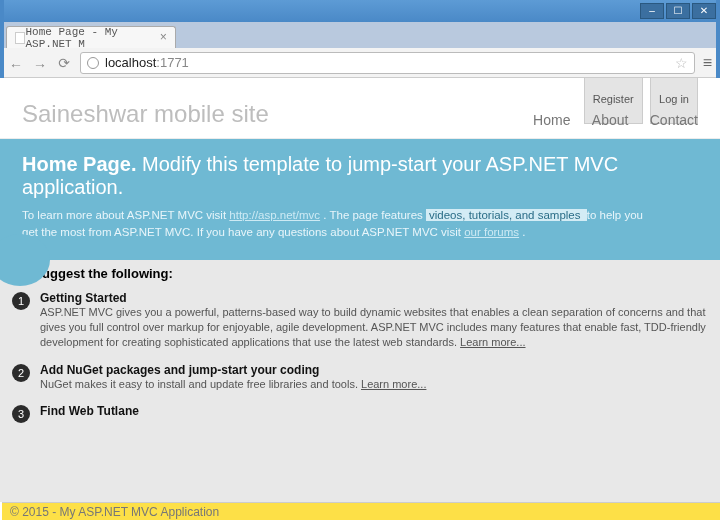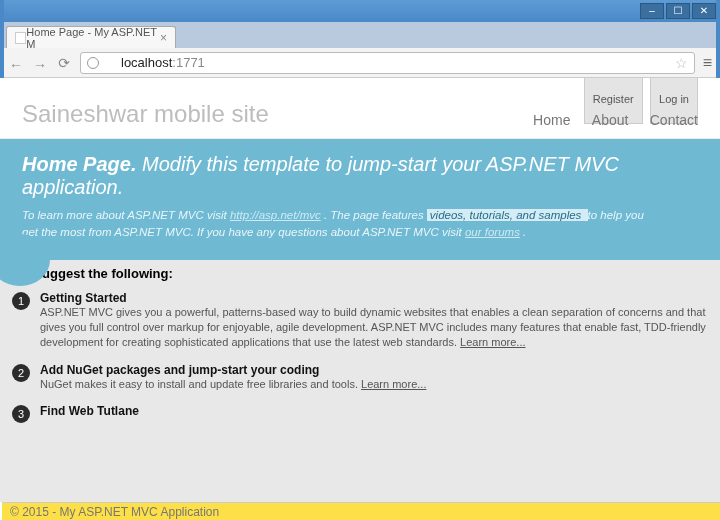--- a/index.html
+++ b/index.html
@@ -1,40 +1,40 @@
 <!DOCTYPE html>
 <html><head>
 <meta charset="utf-8">
 <style>
   * { box-sizing: border-box; margin: 0; padding: 0; }
   body { font-family: "Segoe UI", Arial, sans-serif; font-size: 12px; color: #333; background: #fff; width: 720px; height: 520px; overflow: hidden; position: relative; }
   
   .chrome-titlebar { height: 22px; background: linear-gradient(#5d9bd5,#4a89c7); display: flex; justify-content: flex-end; align-items: center; padding: 0 4px; gap:2px; }
   .win-btn { width: 24px; height: 16px; background: #3b6fa0; border:1px solid #2a5880; display:inline-flex; align-items:center; justify-content:center; color:#fff; font-size:10px; line-height:1; cursor:pointer;}
   .chrome-tabs { height: 26px; background: #b9c9de; display:flex; align-items:flex-end; padding-left:6px; position:relative; }
-  .tab { background:#f7f7f7; border:1px solid #aaa; border-bottom:none; border-radius:3px 3px 0 0; height:22px; padding:3px 8px; display:flex; align-items:center; gap:0; font-size:11px; color:#555; max-width:170px;}
+  .tab { background:#f7f7f7; border:1px solid #aaa; border-bottom:none; border-radius:3px 3px 0 0; height:22px; padding:3px 8px; display:flex; align-items:center; gap:0; font-size:11px; color:#555; max-width:170px;font-family:Liberation Mono, monospace;}
   .tab .favicon { width:12px;height:12px;background:#fff;border:1px solid #ccc; }
   .tab .close { color:#888; font-size:12px; cursor:pointer;}
   .chrome-toolbar { height:30px; background:#f3f3f3; border-bottom:1px solid #ccc; display:flex; align-items:center; padding:0 8px; gap:8px;}
   .nav-btn { width:16px;height:16px; color:#888; display:flex;align-items:center;justify-content:center; font-size:14px; cursor:pointer;}
-  .addr { flex:1; height:22px; border:1px solid #bbb; border-radius:3px; background:#fff; display:flex; align-items:center; padding:0 6px; gap:22px;}
+  .addr { flex:1; height:22px; border:1px solid #bbb; border-radius:3px; background:#fff; display:flex; align-items:center; padding:0 6px; gap:6px;}
   .addr .globe { width:12px;height:12px;border:1px solid #999;border-radius:50%; }
   .addr .url { font-size:13px; color:#222; }
   .addr .url .port { color:#888; }
   .addr .star { margin-left:auto; color:#bbb; font-size:14px; cursor:pointer;}
   .menu-btn { font-size:16px; color:#666; cursor:pointer;}
   
   .page { position:absolute; top:78px; bottom:18px; left:0; right:0; overflow:hidden; background:#e8e8e8;}
   .site-header { background:#fff; padding:14px 22px 10px; border-bottom:1px solid #ececec; display:flex; align-items:flex-end; justify-content:space-between;}
   .brand { font-size:24px; font-weight:300; color:#bdbdbd; }
   .header-right { text-align:right;}
   .account-links { margin-bottom:6px;}
   .account-links span { background:#e4e4e4; border:1px solid #ccc; padding:18px 8px; font-size:11px; color:#555; margin-left:4px; cursor:pointer;}
   .nav-links span { font-size:14px; color:#777; margin-left:18px; cursor:pointer;}
-  .hero { background:#6fb9d3; padding:14px 22px 18px; position:relative;font-style:italic;}
+  .hero { background:#6fb9d3; padding:14px 22px 18px; position:relative;}
   .hero h1 { font-weight:300; font-size:20px; color:#fff; margin-bottom:8px;}
   .hero h1 strong { font-weight:600; }
   .hero p { font-size:11.5px; color:#e8f5fa; line-height:1.5; max-width:640px;}
   .hero p a { color:#cdeaf4; text-decoration:underline; cursor:pointer;}
   .hero p .hl { background:#d3ecf5; color:#2a6d87; padding:0 3px;}
   .hero-curve { position:absolute; left:-10px; bottom:-26px; width:60px; height:52px; background:#6fb9d3; border-radius:50%;}
   .watermark { text-align:center; color:#999; font-size:13px; padding:34px 0 6px; background:#e8e8e8;}
   .suggest { padding:6px 12px 0; background:#e8e8e8;}
   .suggest h3 { font-size:13px; font-weight:600; color:#000; margin-bottom:10px;}
   .sitem { display:flex; gap:10px; margin-bottom:12px;}

